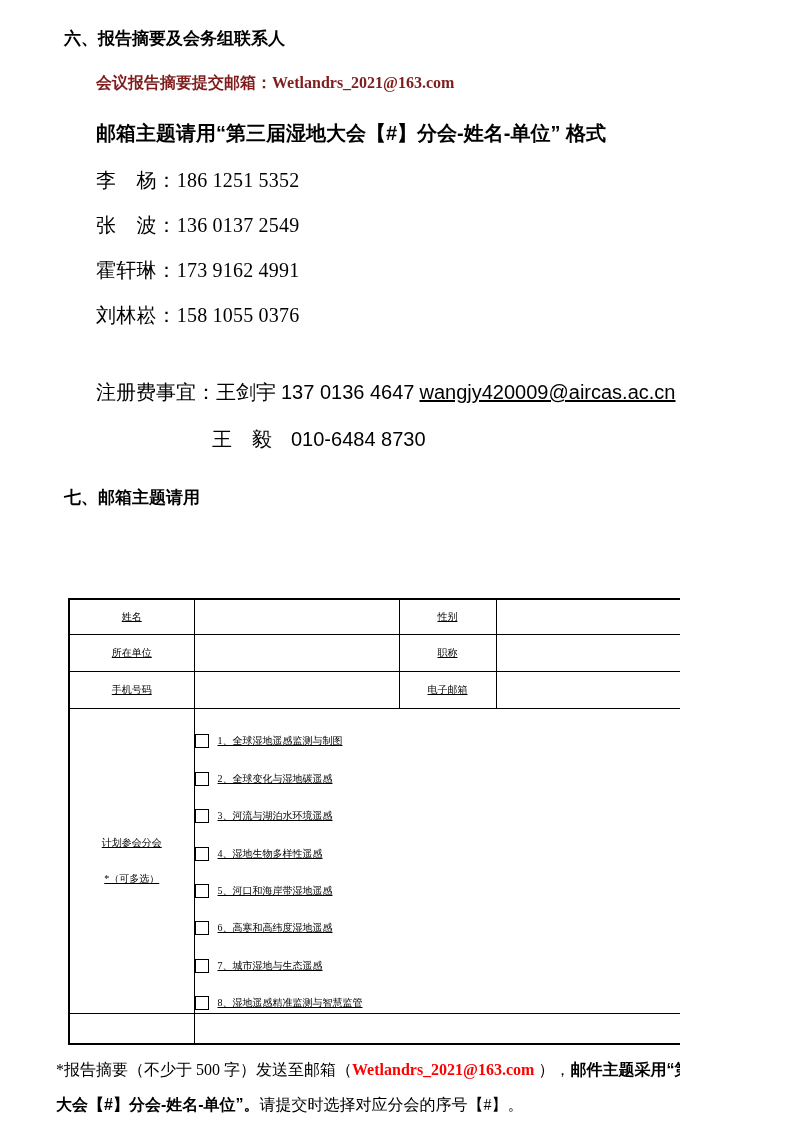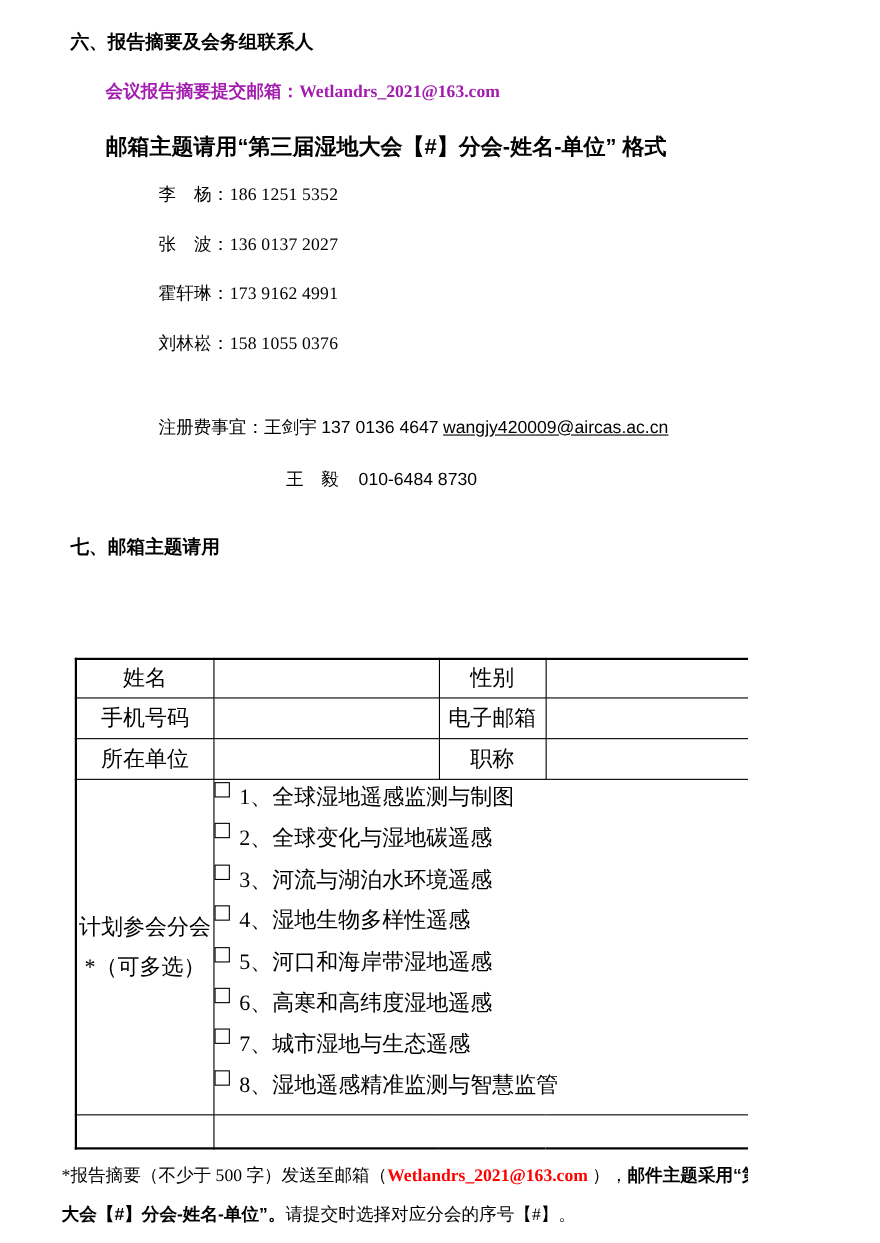--- a/index.html
+++ b/index.html
@@ -11,26 +11,26 @@
     color: #000000;
     font-family: "Liberation Serif", serif;
     overflow: hidden;
   }
   .abs { position: absolute; }
   .h-sans {
     font-family: "Liberation Sans", "DejaVu Sans", sans-serif;
     font-weight: bold;
     font-size: 17px;
   }
-  .bodyline { font-size: 16px; white-space: nowrap; margin-left: 48px; }
+  .bodyline { font-size: 20px; white-space: nowrap; }
   .red-line {
     font-family: "Liberation Sans", "DejaVu Sans", sans-serif;
     font-weight: bold;
     font-size: 16px;
-    color: #a21caf;
+    color: #7f1d1d;
   }
   .red-line .email-serif {
     font-family: "Liberation Serif", serif;
     font-weight: bold;
   }
   .subject-line {
     font-family: "Liberation Sans", "DejaVu Sans", sans-serif;
     font-size: 20px;
     font-weight: 600;
   }
@@ -50,36 +50,37 @@
     font-size: 23px;
     font-weight: bold;
     font-family: "Liberation Serif", serif;
     letter-spacing: 1px;
   }
   table.form {
     border-collapse: collapse;
     table-layout: fixed;
     width: 622px;
     border: 2px solid #000;
-    font-size: 20px;
+    font-size: 10px;
+    text-decoration: underline;
   }
   table.form td {
     border: 1px solid #000;
     padding: 0;
     vertical-align: middle;
   }
   td.lbl { text-align: center; }
   tr.r1 { height: 35px; }
   tr.r2 { height: 37px; }
   tr.rlast { height: 31px; }
   td.session-label { text-align: center; line-height: 36px; }
   td.options-cell { vertical-align: top; padding: 6px 0 0 16px; }
   .option-row {
     display: flex;
-    align-items: flex-start;
+    align-items: flex-end;
     height: 37.4px;
     white-space: nowrap;
   }
   .cbx {
     display: inline-block;
     width: 12px;
     height: 12px;
     border: 1.5px solid #000;
     margin-right: 9px;
     flex: 0 0 auto;
@@ -111,21 +112,21 @@
   </div>
 
   <div class="abs subject-line" style="left:96px; top:120px;">
     <span>邮箱主题请用</span><span class="xbold">“第三届湿地大会【#】分会-姓名-单位”</span><span> 格式</span>
   </div>
 
   <div class="abs bodyline contact-line" style="left:96px; top:167px;">
     <span>李　杨</span><span>：</span><span class="phone-serif">186 1251 5352</span>
   </div>
   <div class="abs bodyline contact-line" style="left:96px; top:212px;">
-    <span>张　波</span><span>：</span><span class="phone-serif">136 0137 2027</span>
+    <span>张　波</span><span>：</span><span class="phone-serif">136 0137 2549</span>
   </div>
   <div class="abs bodyline contact-line" style="left:96px; top:257px;">
     <span>霍轩琳</span><span>：</span><span class="phone-serif">173 9162 4991</span>
   </div>
   <div class="abs bodyline contact-line" style="left:96px; top:302px;">
     <span>刘林崧</span><span>：</span><span class="phone-serif">158 1055 0376</span>
   </div>
 
   <div class="abs bodyline" style="left:96px; top:379px;">
     <span>注册费事宜：</span><span>王剑宇</span>
@@ -149,29 +150,29 @@
           <col style="width:195px;">
       </colgroup>
       <tbody>
           <tr class="r1">
         <td class="lbl">姓名</td>
         <td></td>
         <td class="lbl">性别</td>
         <td></td>
       </tr>
       <tr class="r2">
+        <td class="lbl">所在单位</td>
+        <td></td>
+        <td class="lbl">职称</td>
+        <td></td>
+      </tr>
+      <tr class="r2">
         <td class="lbl">手机号码</td>
         <td></td>
         <td class="lbl">电子邮箱</td>
-        <td></td>
-      </tr>
-      <tr class="r2">
-        <td class="lbl">所在单位</td>
-        <td></td>
-        <td class="lbl">职称</td>
         <td></td>
       </tr>
       <tr style="height:305px;">
         <td class="session-label">
           <div>计划参会分会</div>
           <div>*（可多选）</div>
         </td>
         <td class="options-cell" colspan="3">
           <div class="option-row">
             <span class="cbx"></span>

